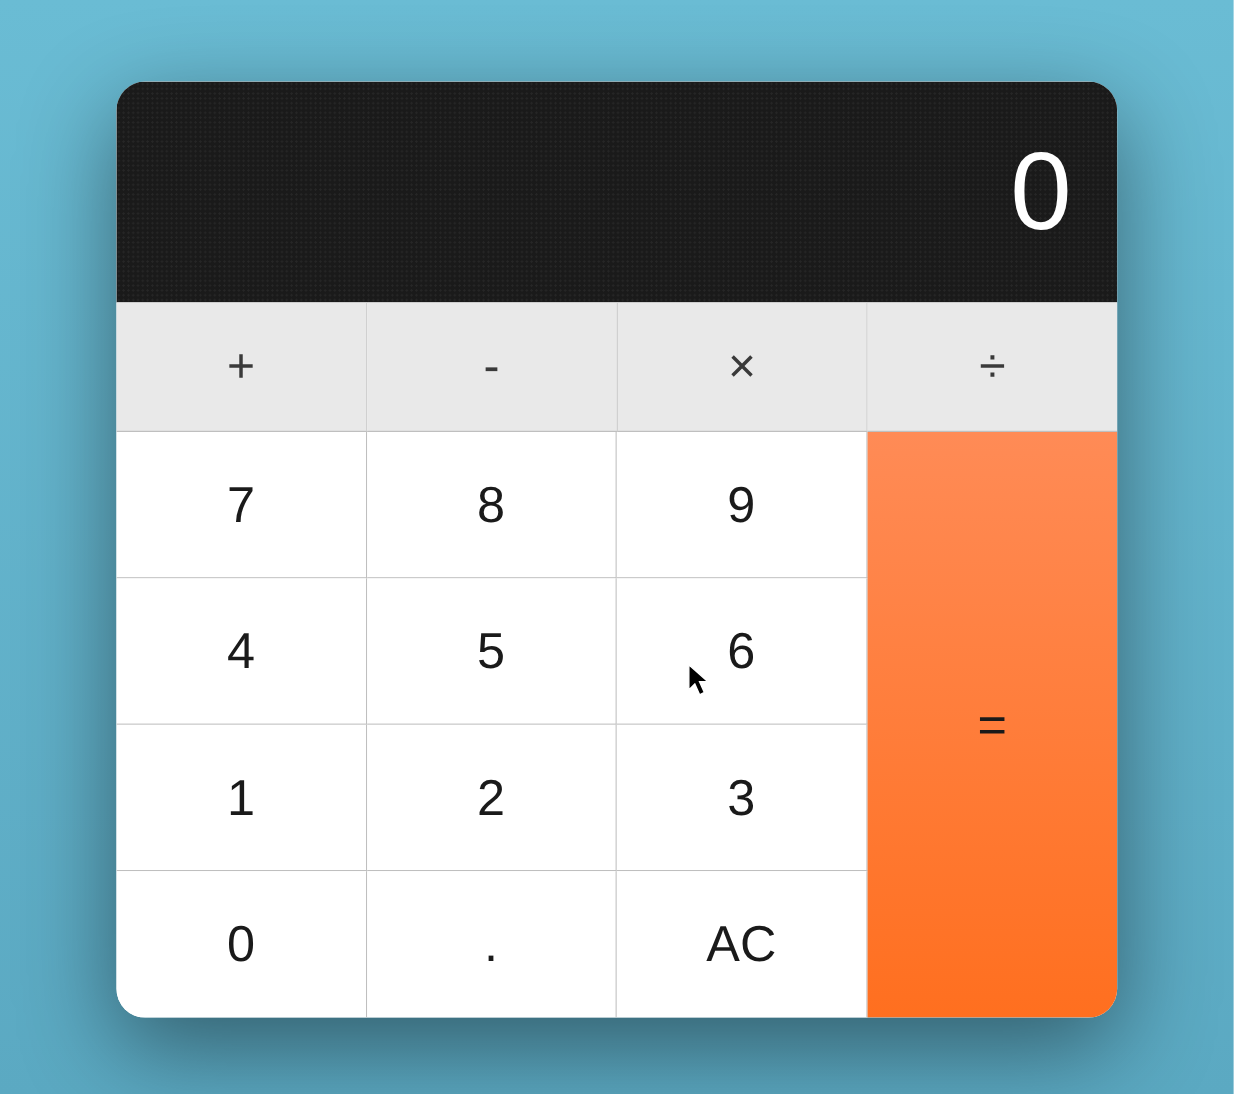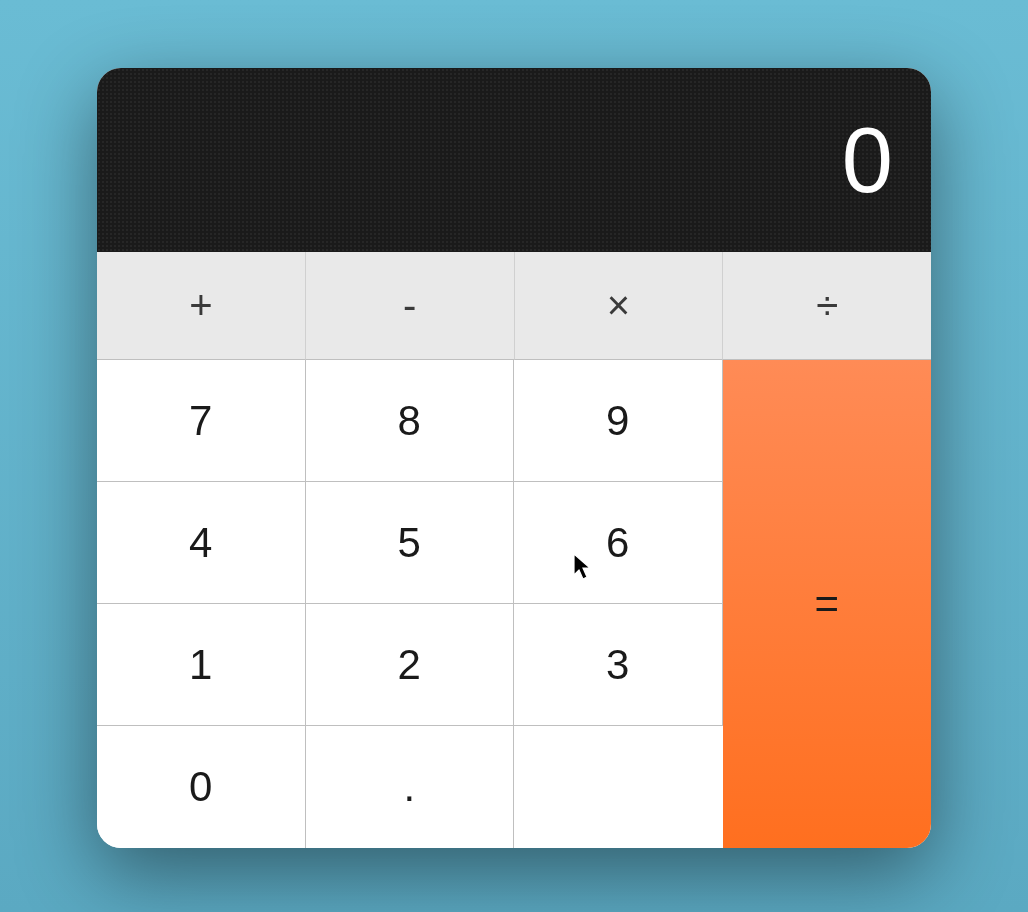--- a/index.html
+++ b/index.html
@@ -129,20 +129,21 @@
       <div class="num-btn">8</div>
       <div class="num-btn">9</div>
       <div class="num-btn">4</div>
       <div class="num-btn">5</div>
       <div class="num-btn">6</div>
       <div class="num-btn">1</div>
       <div class="num-btn">2</div>
       <div class="num-btn">3</div>
       <div class="num-btn last-row">0</div>
       <div class="num-btn last-row">.</div>
+      <div class="num-btn last-row">AC</div>
     </div>
     <div class="eq-col">
       <div class="eq-btn">=</div>
     </div>
   </div>
 </div>
 
 <svg class="cursor" viewBox="0 0 20 28">
   <path d="M1 1 L1 22 L6 17 L10 26 L14 24 L10 15 L17 15 Z" fill="#000" stroke="#fff" stroke-width="1.2"></path>
 </svg>

